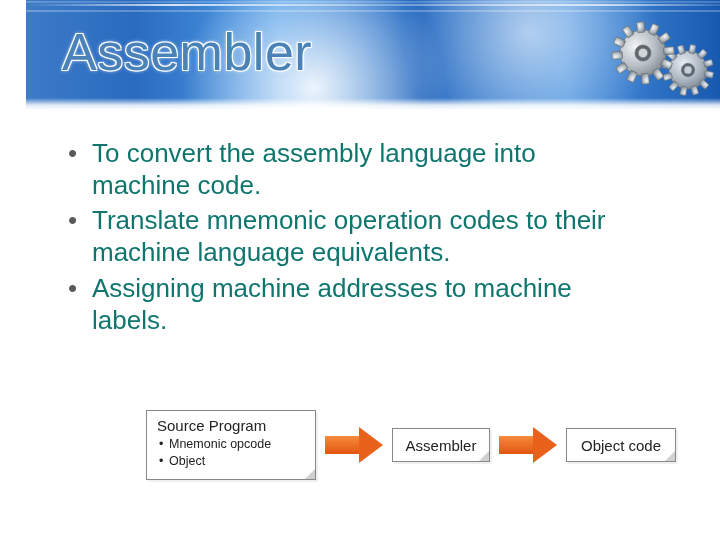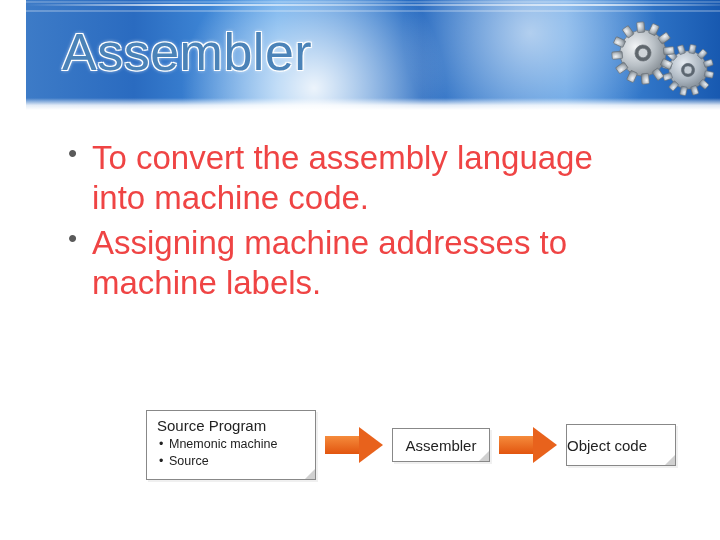--- a/index.html
+++ b/index.html
@@ -68,23 +68,23 @@
     left: 36px;
     right: 120px;
   }
   .bullets {
     list-style: none;
   }
   .bullets li {
     position: relative;
     padding-left: 30px;
     font-family: "Gill Sans", "Gill Sans MT", "Segoe UI", Arial, sans-serif;
-    font-size: 33px;
+    font-size: 26px;
     line-height: 1.22;
-    color: #ef4444;
+    color: #0f766e;
     margin-bottom: 4px;
     font-weight: 400;
   }
   .bullets li::before {
     content: "•";
     position: absolute;
     left: 6px;
     top: 0;
     color: #5a5a5a;
     font-size: 26px;
@@ -124,21 +124,21 @@
     border-left: 10px solid transparent;
     border-bottom: 10px solid #888;
     z-index: -1;
   }
   .box1 { width: 170px; font-size: 13px; }
   .box1 .btitle { font-weight: 400; font-size: 15px; margin-bottom: 2px; }
   .box1 ul { list-style: none; margin-left: 2px; }
   .box1 ul li { font-size: 12.5px; line-height: 1.35; position: relative; padding-left: 10px; }
   .box1 ul li::before { content: "•"; position: absolute; left: 0; }
   .box2 { width: 98px; height: 34px; font-size: 15px; display: flex; align-items: center; justify-content: center; padding: 0; }
-  .box3 { width: 110px; height: 42px; font-size: 15px; display: flex; align-items: center; padding: 0; }
+  .box3 { width: 110px; height: 34px; font-size: 15px; display: flex; align-items: center; justify-content: center; padding: 0; }
 
   .arrow {
     width: 58px; height: 36px;
     position: relative;
     flex-shrink: 0;
   }
   .arrow .shaft {
     position: absolute;
     left: 0; top: 9px;
     width: 34px; height: 18px;
@@ -197,30 +197,31 @@
         </g>
       </svg>
     </div>
   </div>
 
   <div class="slide-title">Assembler</div>
 
   <div class="body">
     <ul class="bullets">
       <li>To convert the assembly language into machine code.</li>
+      <li>Translate mnemonic operation codes to their machine language equivalents.</li>
       <li>Assigning machine addresses to machine labels.</li>
     </ul>
   </div>
 
   <div class="diagram">
     <div class="dbox box1">
       <div class="btitle">Source Program</div>
       <ul>
-        <li>Mnemonic machine</li>
-        <li>Source</li>
+        <li>Mnemonic opcode</li>
+        <li>Object</li>
       </ul>
       <div class="corner"></div>
     </div>
 
     <div class="arrow">
       <div class="shaft"></div>
         <div class="head"></div>
     </div>
 
     <div class="dbox box2">

